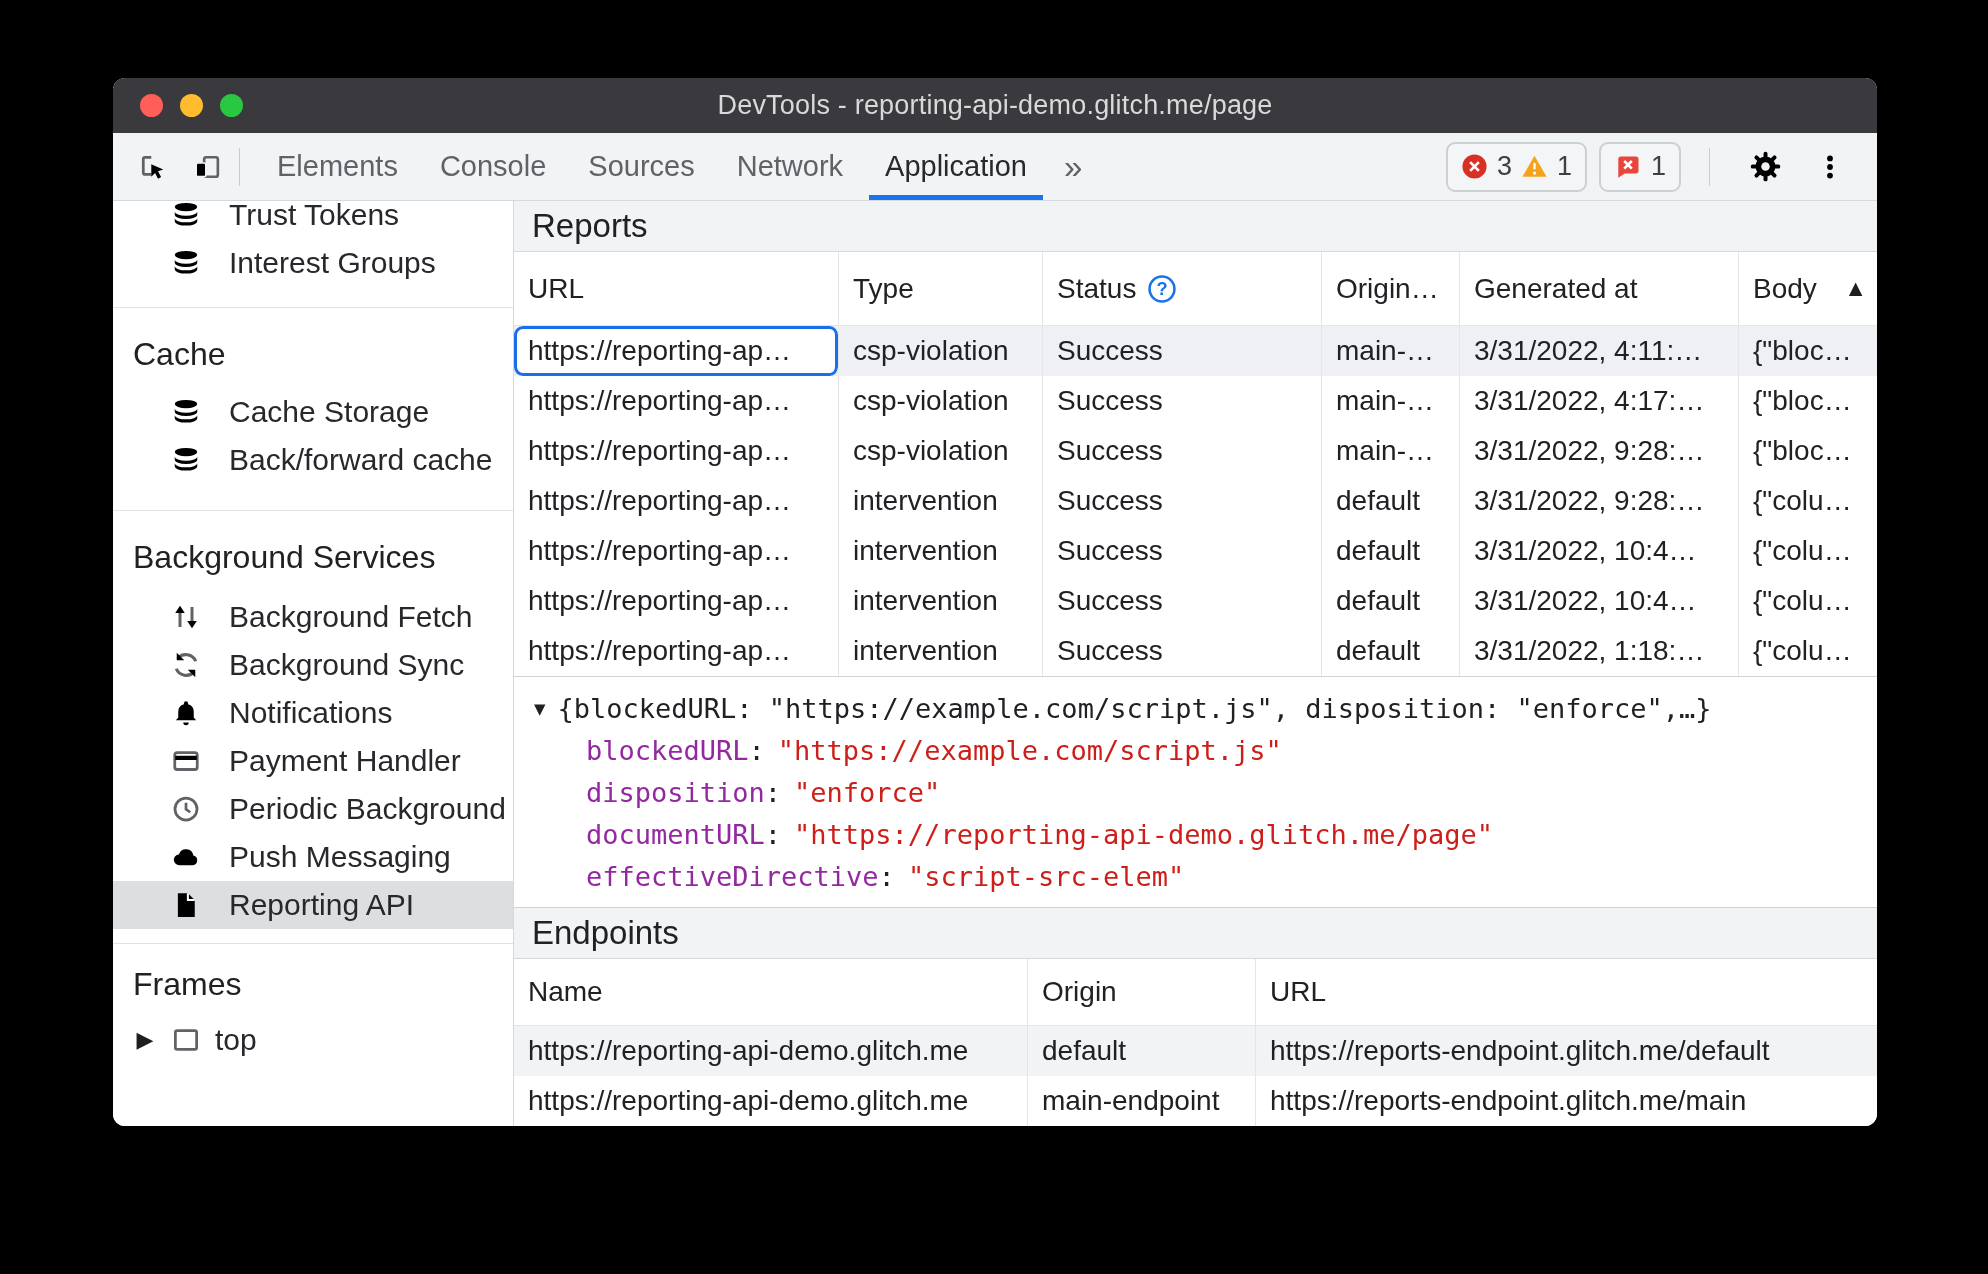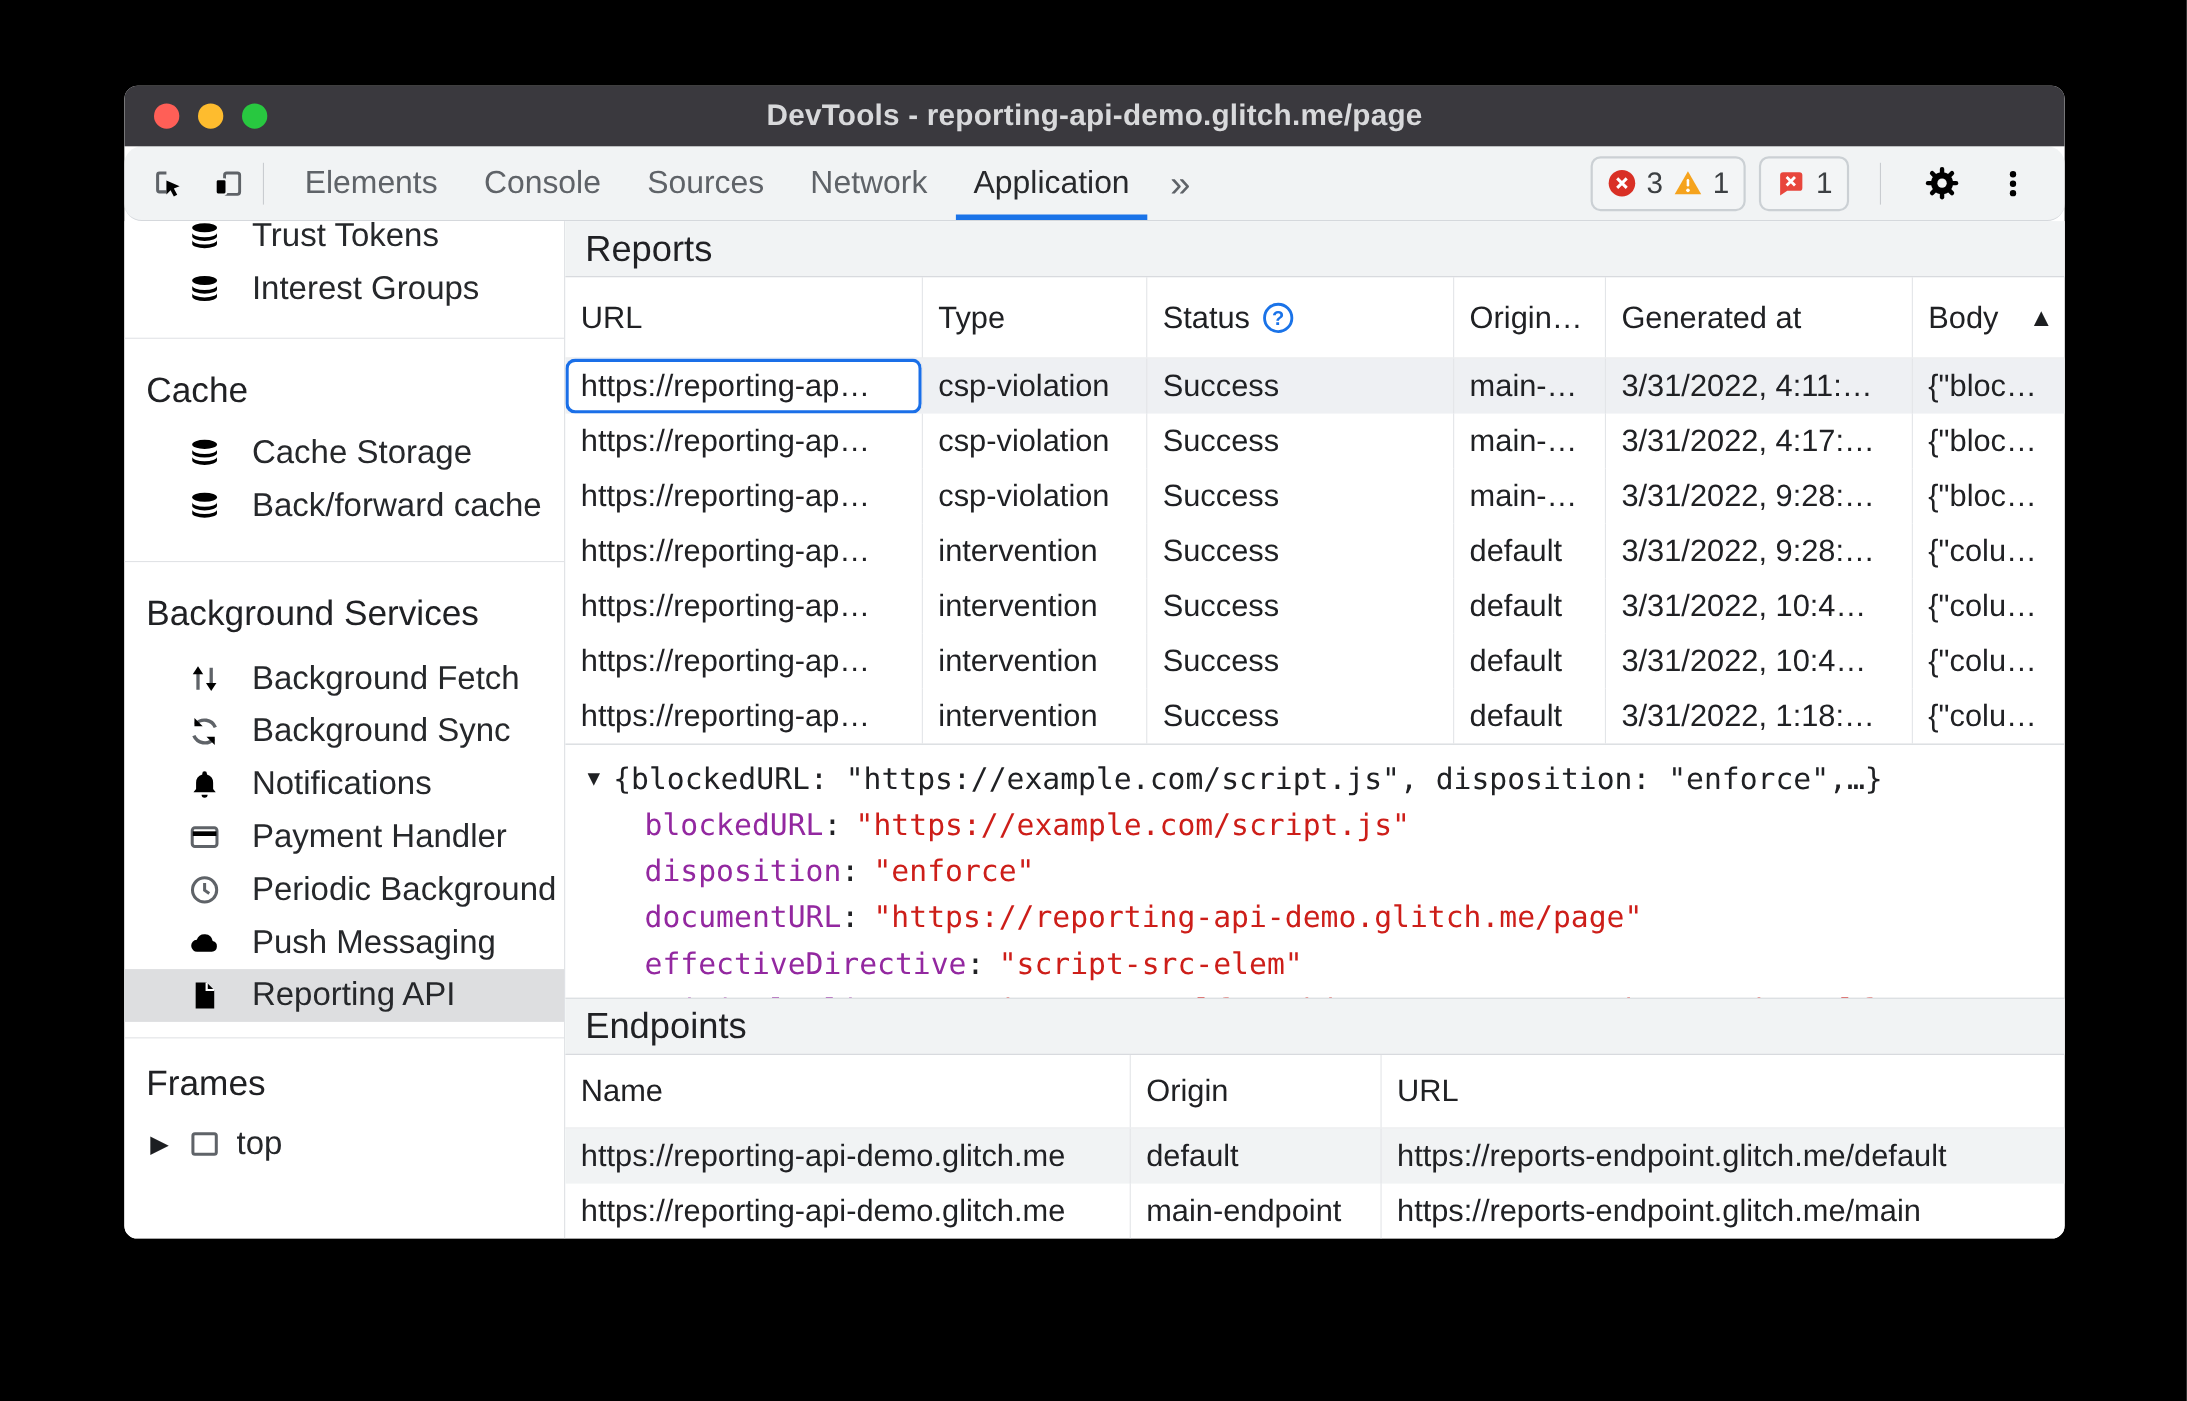--- a/index.html
+++ b/index.html
@@ -16,24 +16,24 @@
     box-shadow:0 40px 120px rgba(0,0,0,.85);
   }
   
   .titlebar{height:55px;flex:none;background:#3a393e;position:relative;
     display:flex;align-items:center;justify-content:center;}
   .lights{position:absolute;left:27px;top:16px;display:flex;gap:17px;}
   .light{width:23px;height:23px;border-radius:50%;}
   .light.red{background:#ff5f57;}
   .light.yellow{background:#febc2e;}
   .light.green{background:#28c840;}
-  .titlebar .wtitle{color:#d8d9db;font-size:27px;font-weight:700;letter-spacing:.2px;}
+  .titlebar .wtitle{color:#d8d9db;font-size:27px;font-weight:400;letter-spacing:.2px;}
   
   .toolbar{height:67px;flex:none;background:#f1f3f4;border-bottom:1px solid #d5d8dc;
-    display:flex;align-items:stretch;padding-left:24px;border-radius:16px;}
+    display:flex;align-items:stretch;padding-left:24px;}
   .tool-icons{display:flex;align-items:center;gap:22px;color:#5f6368;}
   .vsep{width:1px;background:#c9ccd0;height:38px;align-self:center;margin:0 16px;}
   .tabs{display:flex;align-items:stretch;}
   .tab{display:flex;align-items:center;padding:0 21px;font-size:29px;color:#5f6368;
     position:relative;cursor:default;}
   .tab.selected{color:#28292c;}
   .tab.selected::after{content:"";position:absolute;left:5px;right:5px;bottom:0;
     height:5px;background:#1a73e8;}
   .more-tabs{display:flex;align-items:center;color:#5f6368;font-size:33px;padding:0 16px;}
   .tool-right{margin-left:auto;display:flex;align-items:center;padding-right:22px;gap:12px;}

